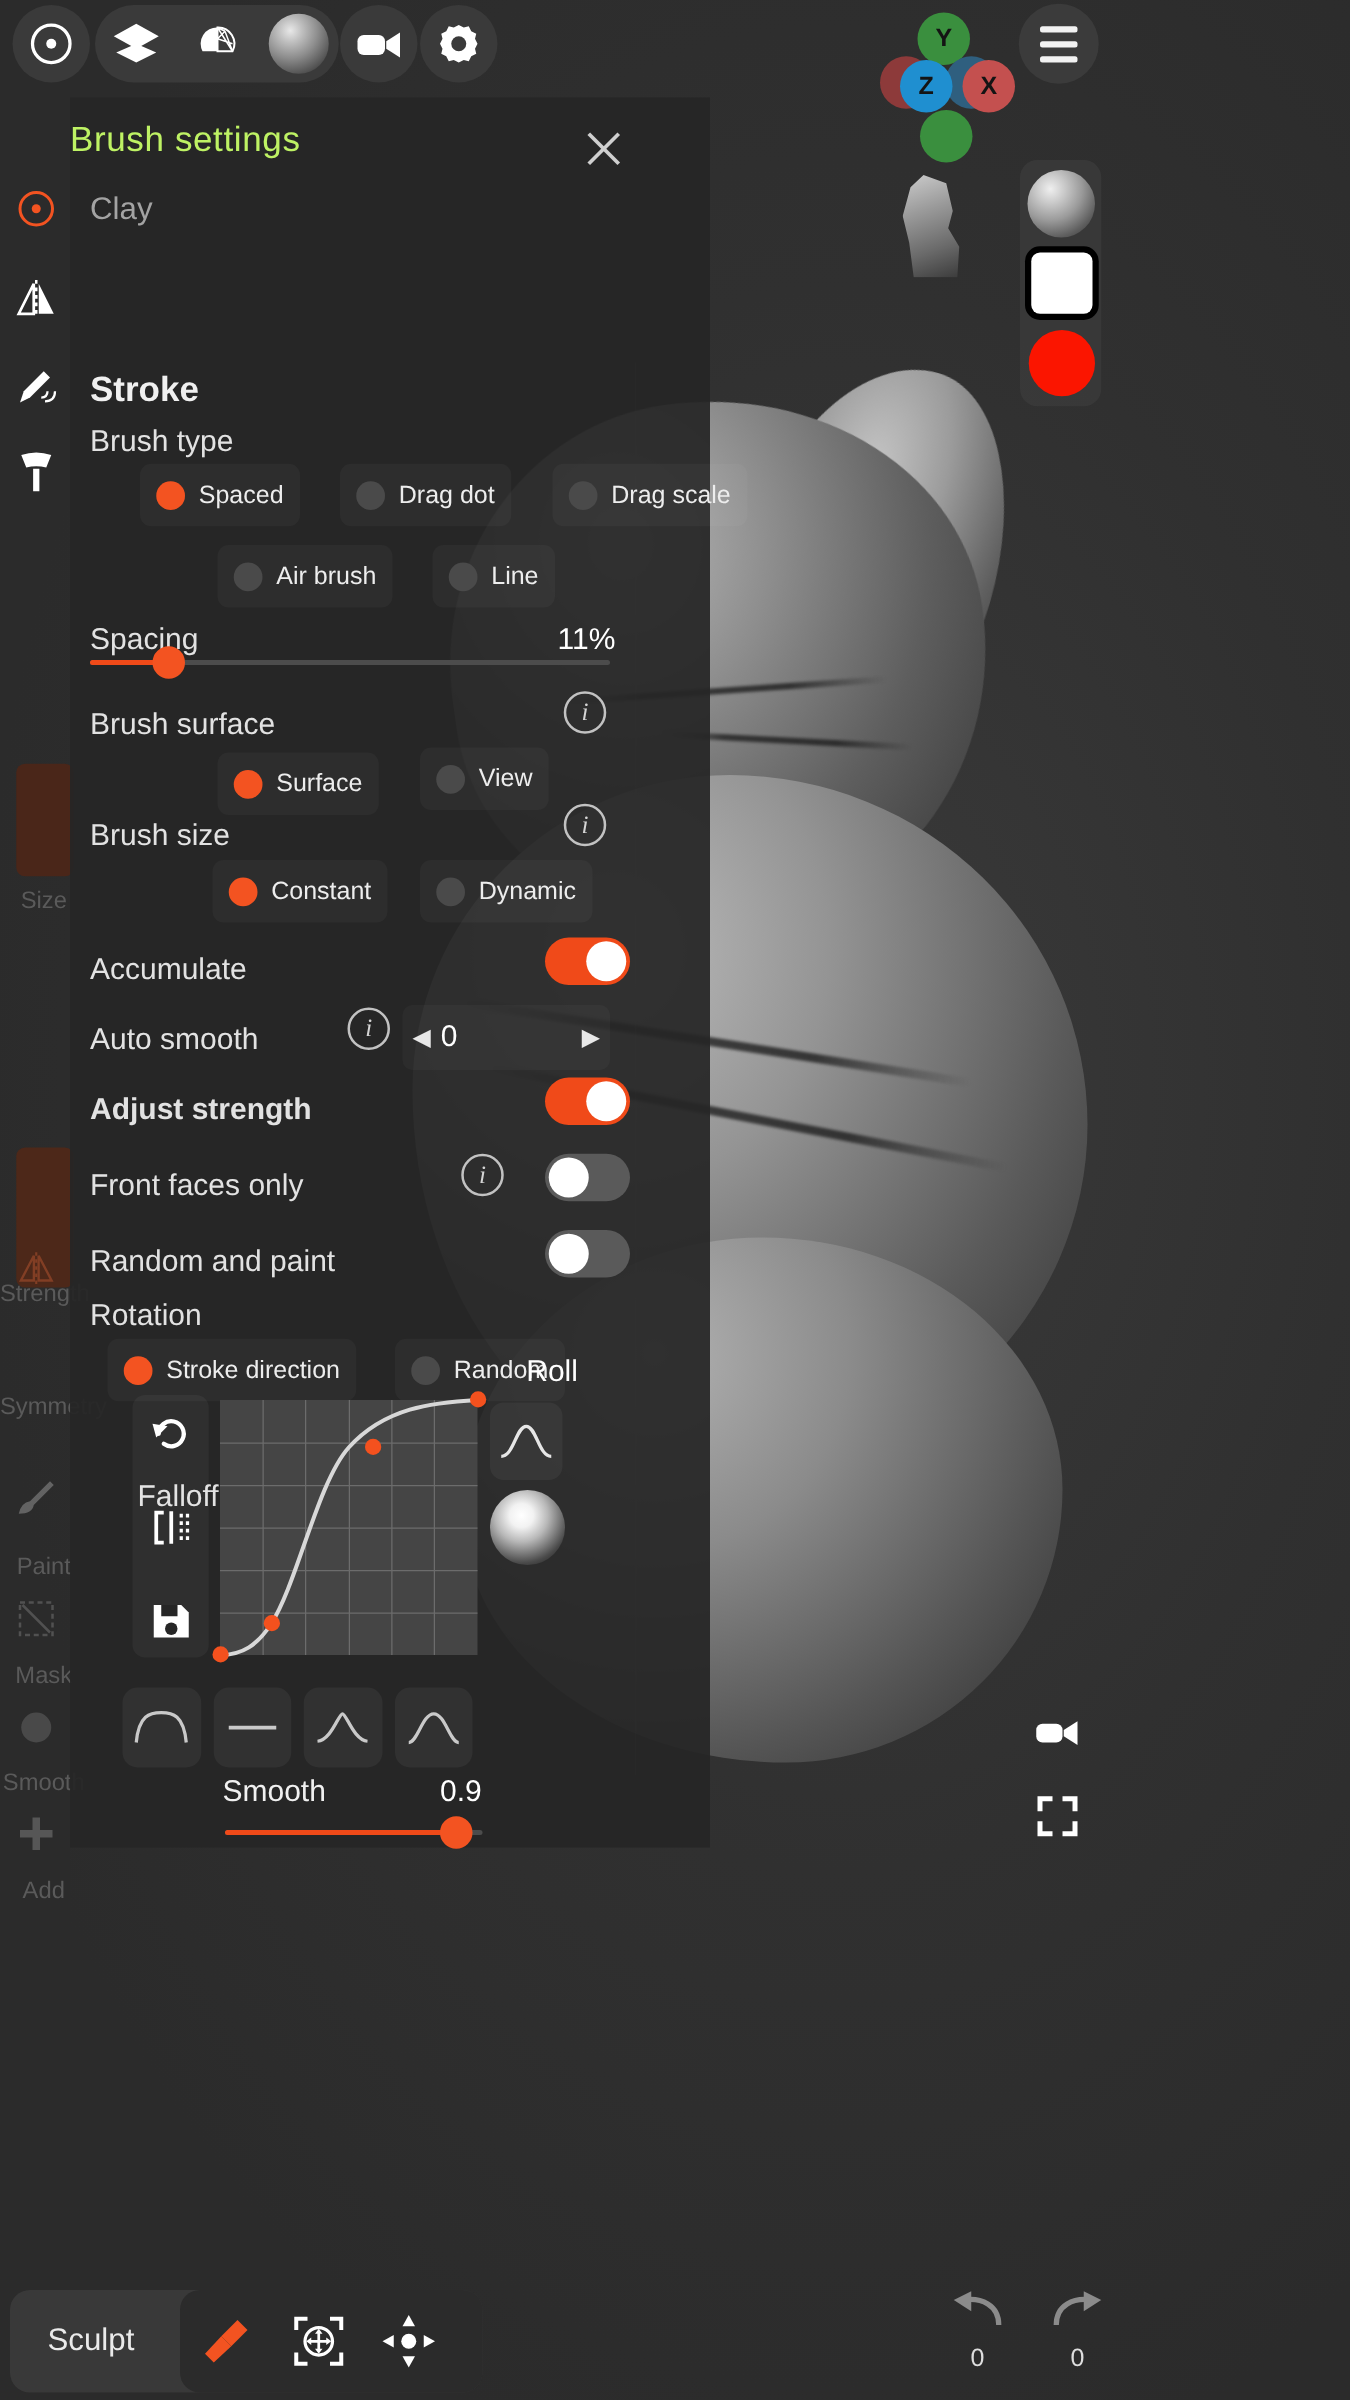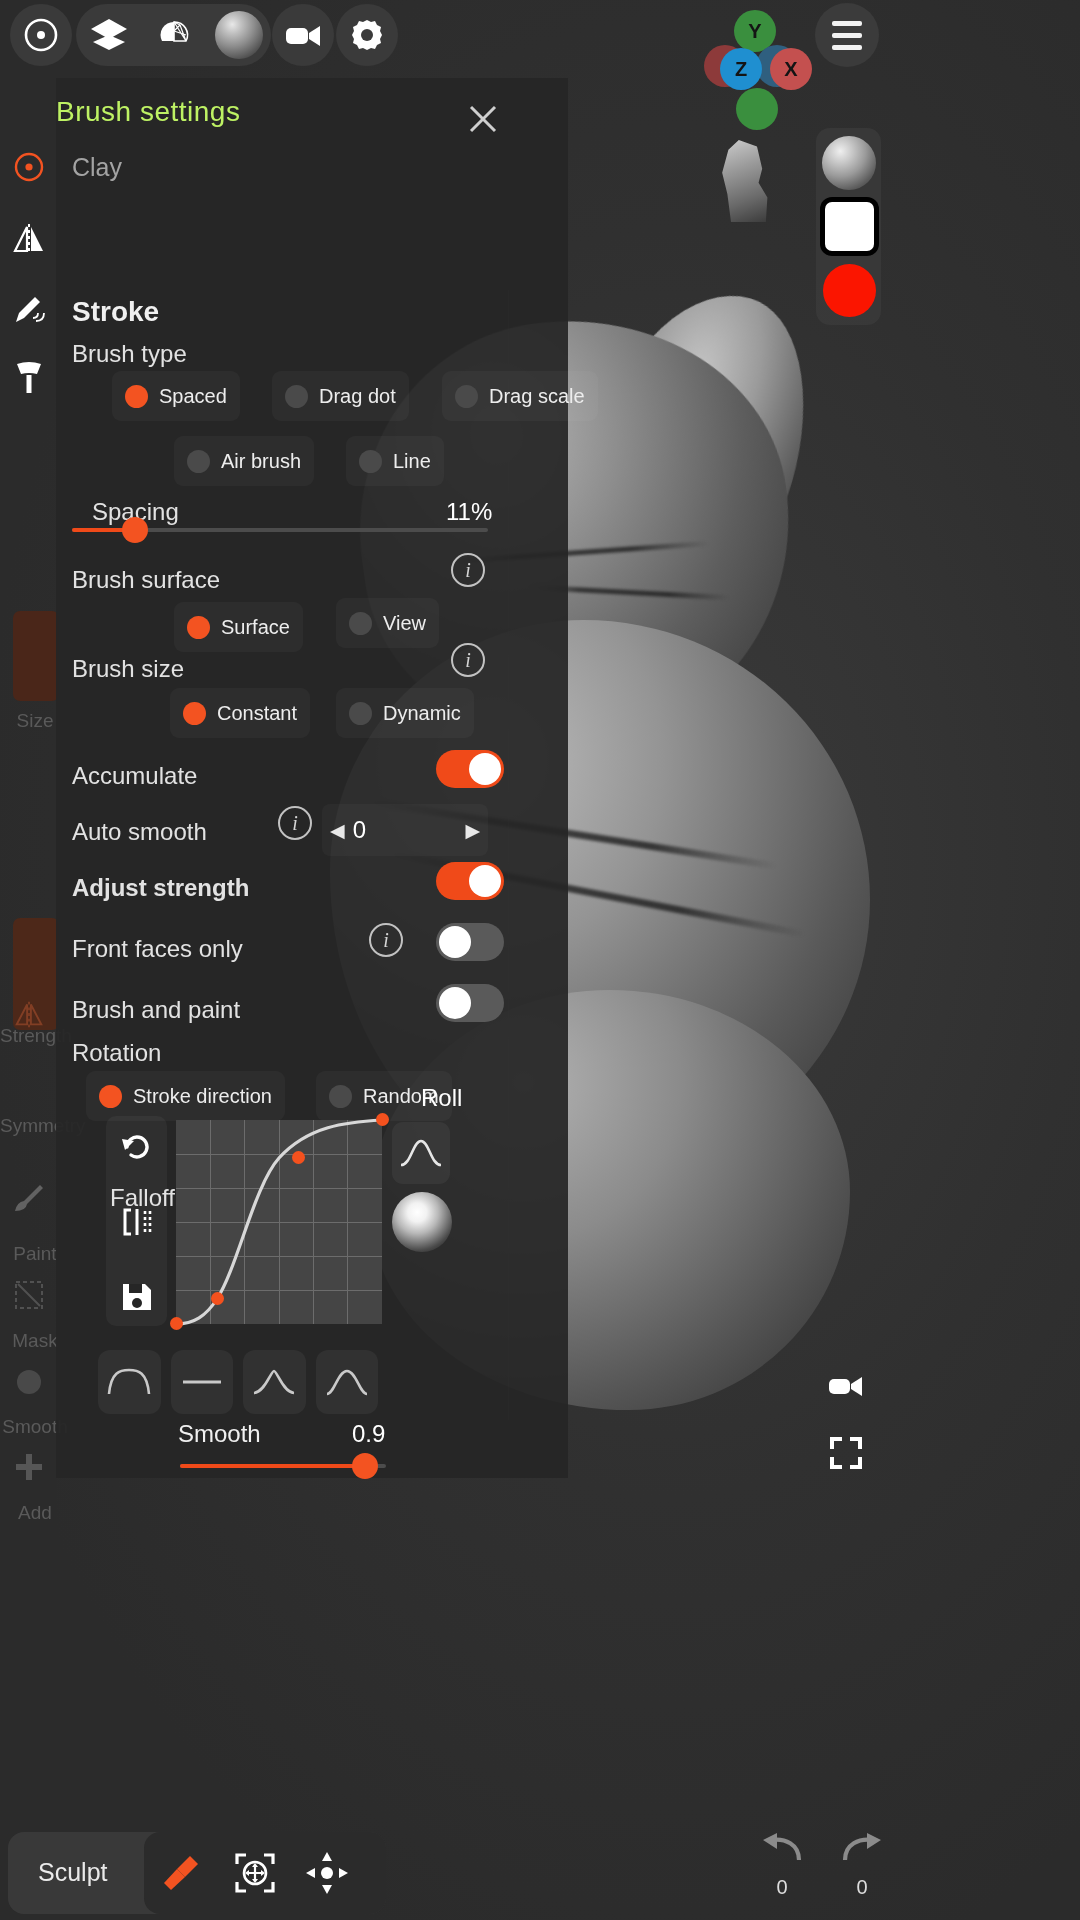--- a/index.html
+++ b/index.html
@@ -325,21 +325,21 @@
     <div class="radio-pill" style="left:118px; top:358px;">
       <span class="radio-dot"></span>
       <span class="radio-txt">Air brush</span>
     </div>
     <div class="radio-pill" style="left:290px; top:358px;">
       <span class="radio-dot"></span>
       <span class="radio-txt">Line</span>
     </div>
 
     <div class="lbl" style="top:342px; top:343px;"></div>
-    <div class="lbl" style="top:420px;margin-left:20px;">Spacing</div>
+    <div class="lbl" style="top:420px;">Spacing</div>
     <div class="val" style="left:390px; top:420px;">11%</div>
     <div class="slider-track" style="left:16px; top:382px; width:0;"></div>
     <div class="slider-track" style="left:16px; top:382px; width:0;"></div>
     <div class="slider-track" style="left:16px; top:381px; width:0;"></div>
     <div class="slider-track" style="left:16px; top:382px; width:0;"></div>
     <div class="slider-track" style="left:16px; top:382px; width:0;"></div>
     <div class="slider-track" style="left:16px; top:382px; width:0;"></div>
 
     <div class="slider-track" style="left:16px; top:450px; width:416px;"></div>
     <div class="slider-fill" style="left:16px; top:450px; width:62px;"></div>
@@ -384,21 +384,21 @@
     <div class="toggle on" style="left:380px; top:784px;">
       <span class="toggle-knob"></span>
     </div>
 
     <div class="lbl" style="top:857px;">Front faces only</div>
     <div class="infoic" style="left:313px; top:845px;">i</div>
     <div class="toggle off" style="left:380px; top:845px;">
       <span class="toggle-knob"></span>
     </div>
 
-    <div class="lbl" style="top:918px;">Brush and paint</div>
+    <div class="lbl" style="top:918px;">Random and paint</div>
     <div class="toggle off" style="left:380px; top:906px;">
       <span class="toggle-knob"></span>
     </div>
 
     <div class="lbl" style="top:961px;">Rotation</div>
     <div class="radio-pill" style="left:30px; top:993px;">
       <span class="radio-dot on"></span>
       <span class="radio-txt">Stroke direction</span>
     </div>
     <div class="radio-pill" style="left:260px; top:993px;">

